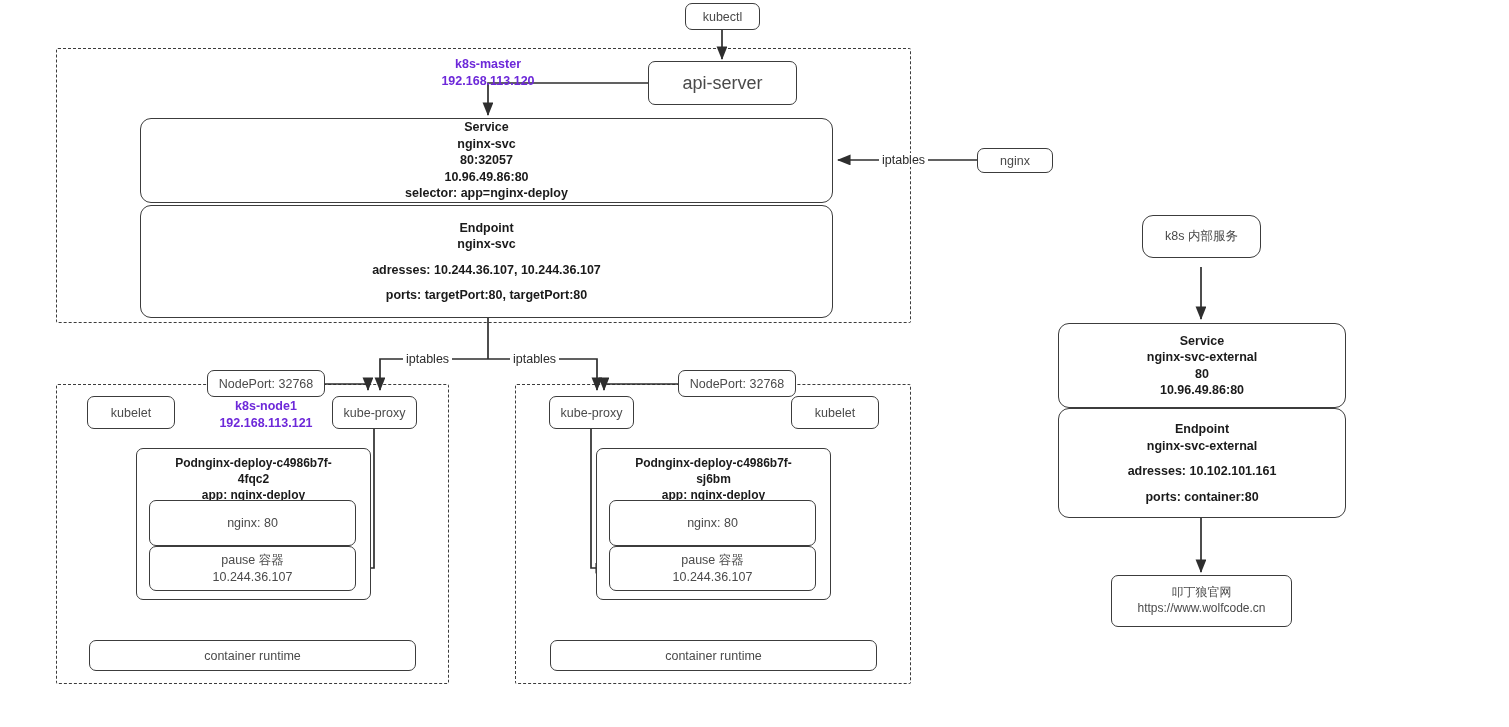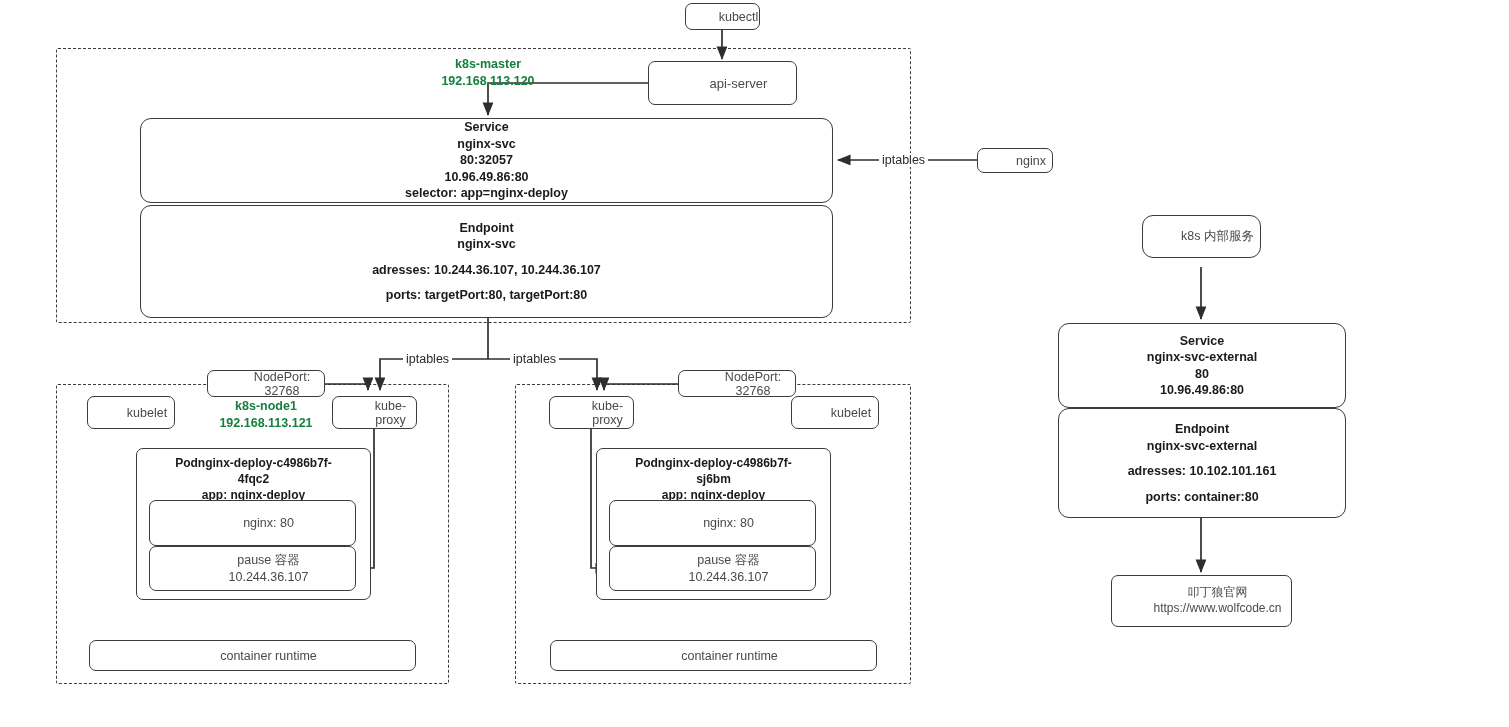--- a/index.html
+++ b/index.html
@@ -5,34 +5,34 @@
   html,body{margin:0;padding:0;background:#fff;}
   body{width:1509px;height:727px;position:relative;overflow:hidden;
        font-family:"Liberation Sans","DejaVu Sans",sans-serif;color:#1f1f1f;}
   #canvas{position:absolute;left:0;top:0;width:1509px;height:727px;}
 
   .box{position:absolute;box-sizing:border-box;border:1.6px solid #3c3c3c;
        background:#fff;display:flex;flex-direction:column;align-items:center;
        justify-content:center;text-align:center;z-index:3;}
   .rounded{border-radius:7px;}
   .sq{border-radius:11px;}
-  .lt{color:#4a4a4a;font-weight:400;padding-left:32px;}
+  .lt{color:#4a4a4a;font-weight:400;}
   .bd{font-weight:700;color:#1a1a1a;}
   .ln{line-height:1.32;}
 
   .region{position:absolute;box-sizing:border-box;border:1.7px dashed #3c3c3c;
           border-radius:2px;z-index:1;background:transparent;}
 
   .svglayer{position:absolute;left:0;top:0;width:1509px;height:727px;z-index:2;
             pointer-events:none;}
 
   .lbl{position:absolute;background:#fff;padding:0 3px;z-index:4;
        font-size:12.5px;color:#2a2a2a;white-space:nowrap;}
   .nodetitle{position:absolute;z-index:4;text-align:center;font-weight:700;
-             font-size:12.5px;line-height:1.35;color:#15803d;white-space:nowrap;}
+             font-size:12.5px;line-height:1.35;color:#6d28d9;white-space:nowrap;}
   .spacer{height:9px;}
 </style>
 </head>
 <body>
 
 <div id="canvas">
 
   <div class="region" style="left:56px;top:48px;width:855px;height:275px;"></div>
   <div class="region" style="left:56px;top:384px;width:393px;height:300px;"></div>
   <div class="region" style="left:515px;top:384px;width:396px;height:300px;"></div>
@@ -66,21 +66,21 @@
       <path d="M1201,267 L1201,319" marker-end="url(#ah)"></path>
 
       <path d="M1201,518 L1201,572" marker-end="url(#ah)"></path>
     </g>
   </svg>
 
   <div class="box rounded" style="left:685px;top:3px;width:75px;height:27px;font-size:12.5px;">
     <span class="lt">kubectl</span>
   </div>
 
-  <div class="box rounded" style="left:648px;top:61px;width:149px;height:44px;font-size:13px;">
+  <div class="box rounded" style="left:648px;top:61px;width:149px;height:44px;font-size:18px;">
     <span class="lt">api-server</span>
   </div>
 
   <div class="box rounded" style="left:977px;top:148px;width:76px;height:25px;font-size:12.5px;">
     <span class="lt">nginx</span>
   </div>
 
   <div class="lbl" style="left:879px;top:153px;">iptables</div>
 
   <div class="nodetitle" style="left:390px;top:56px;width:196px;">

